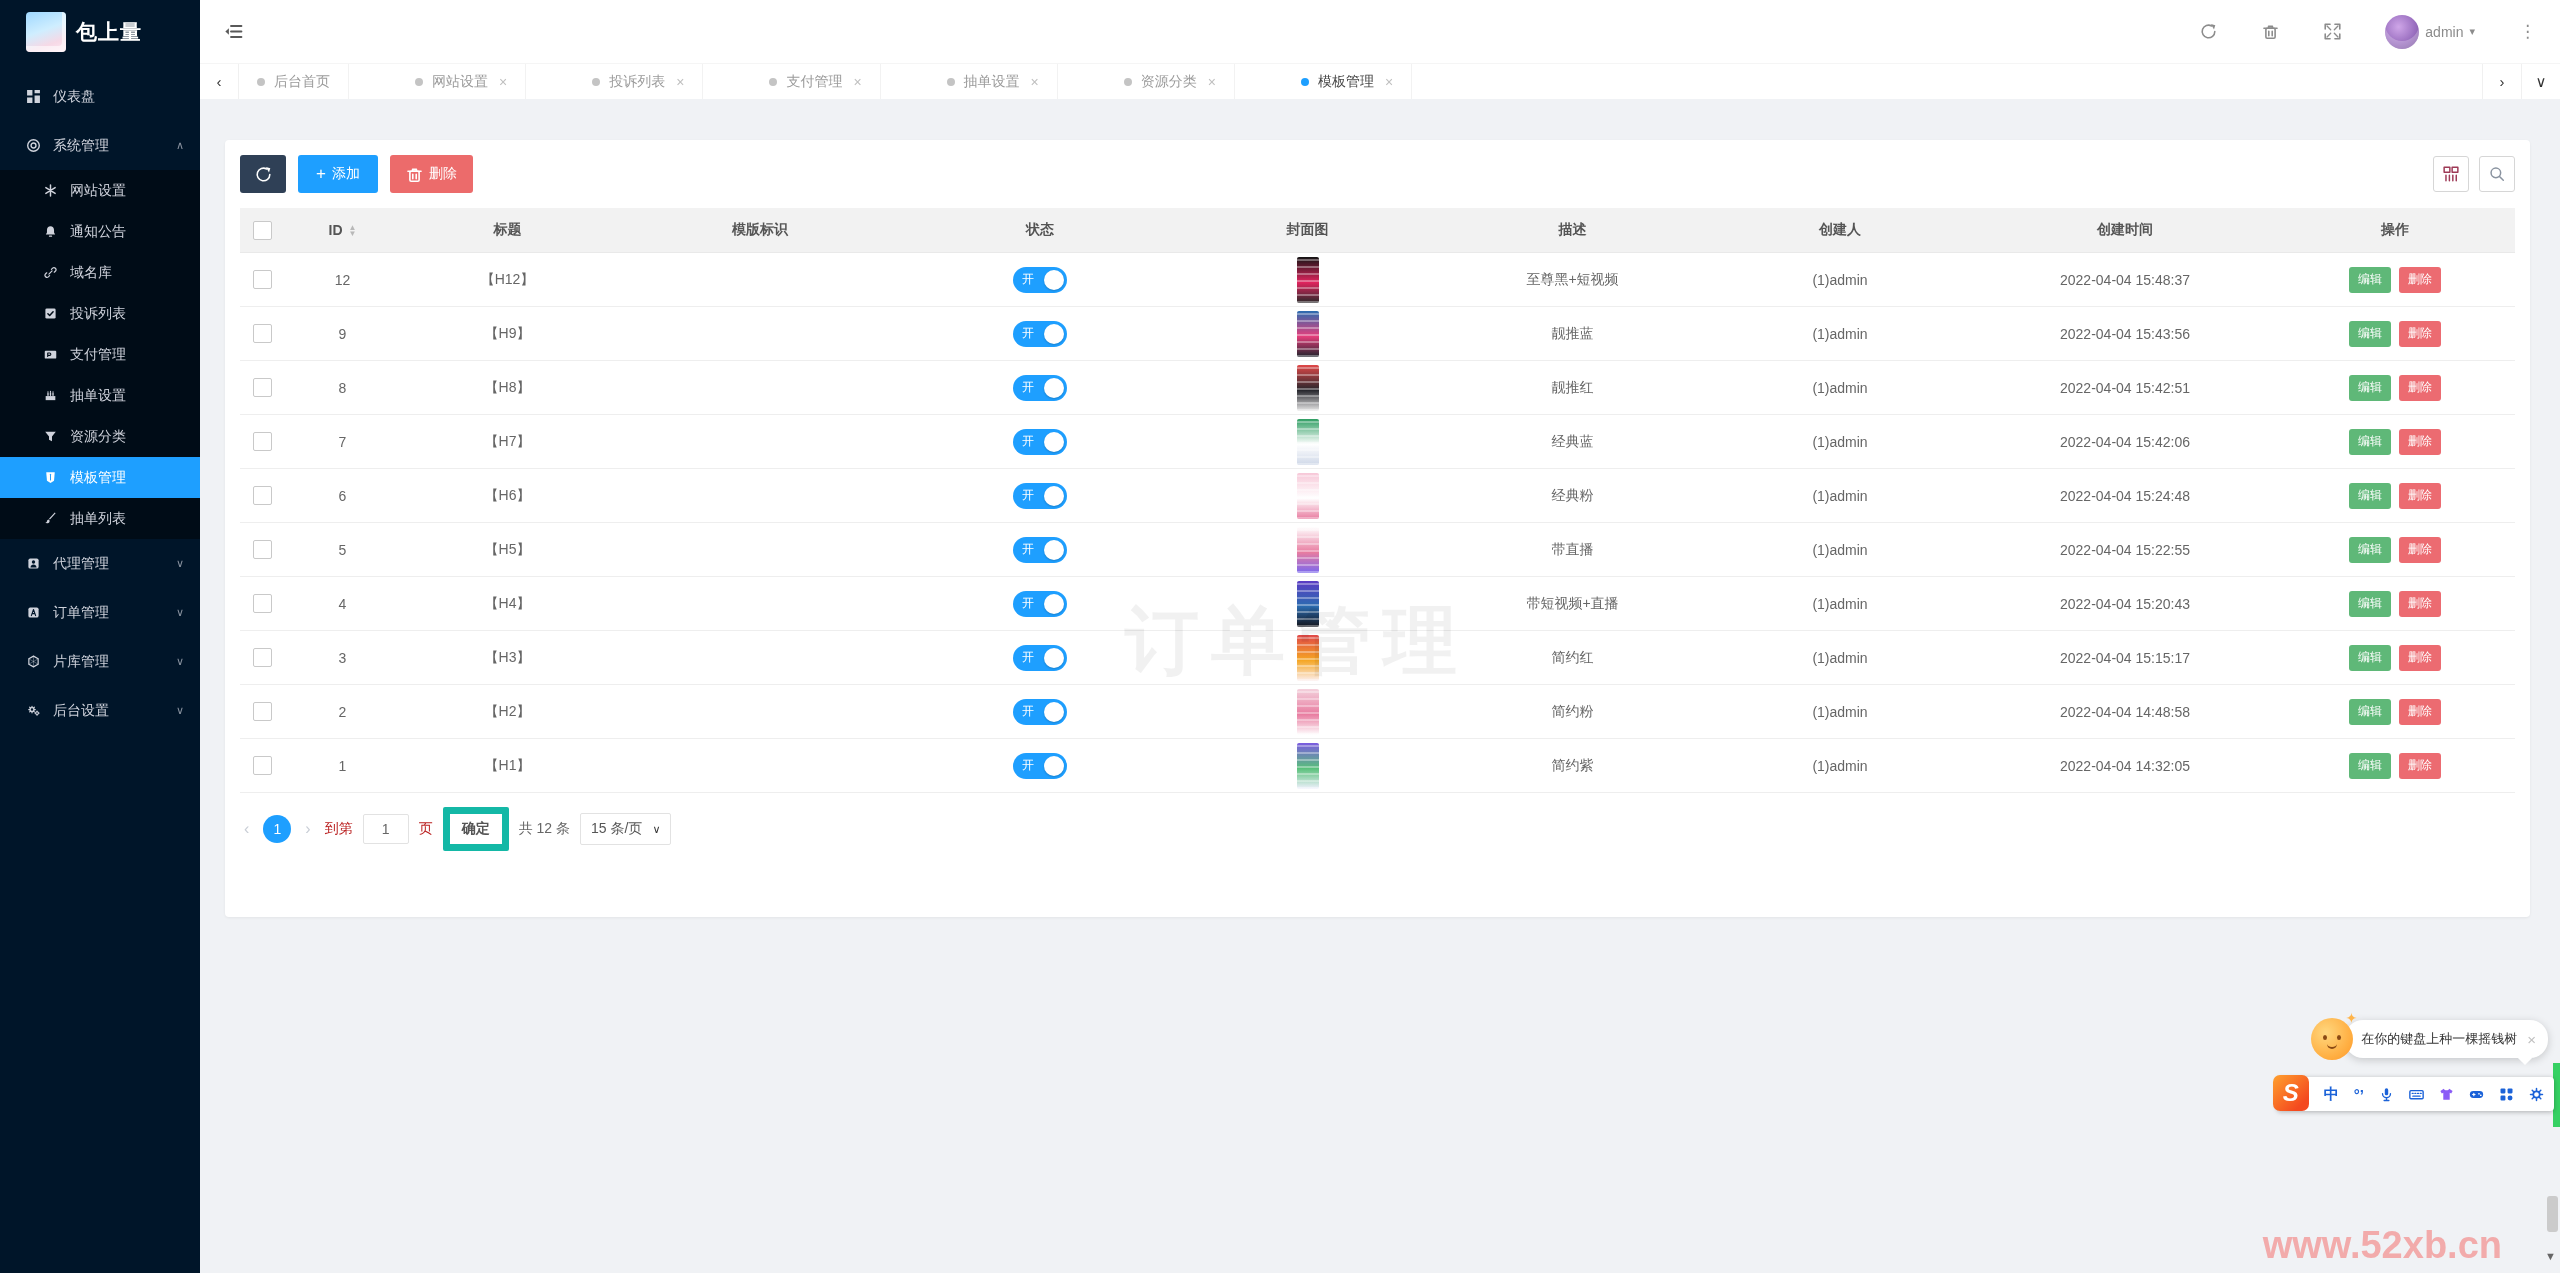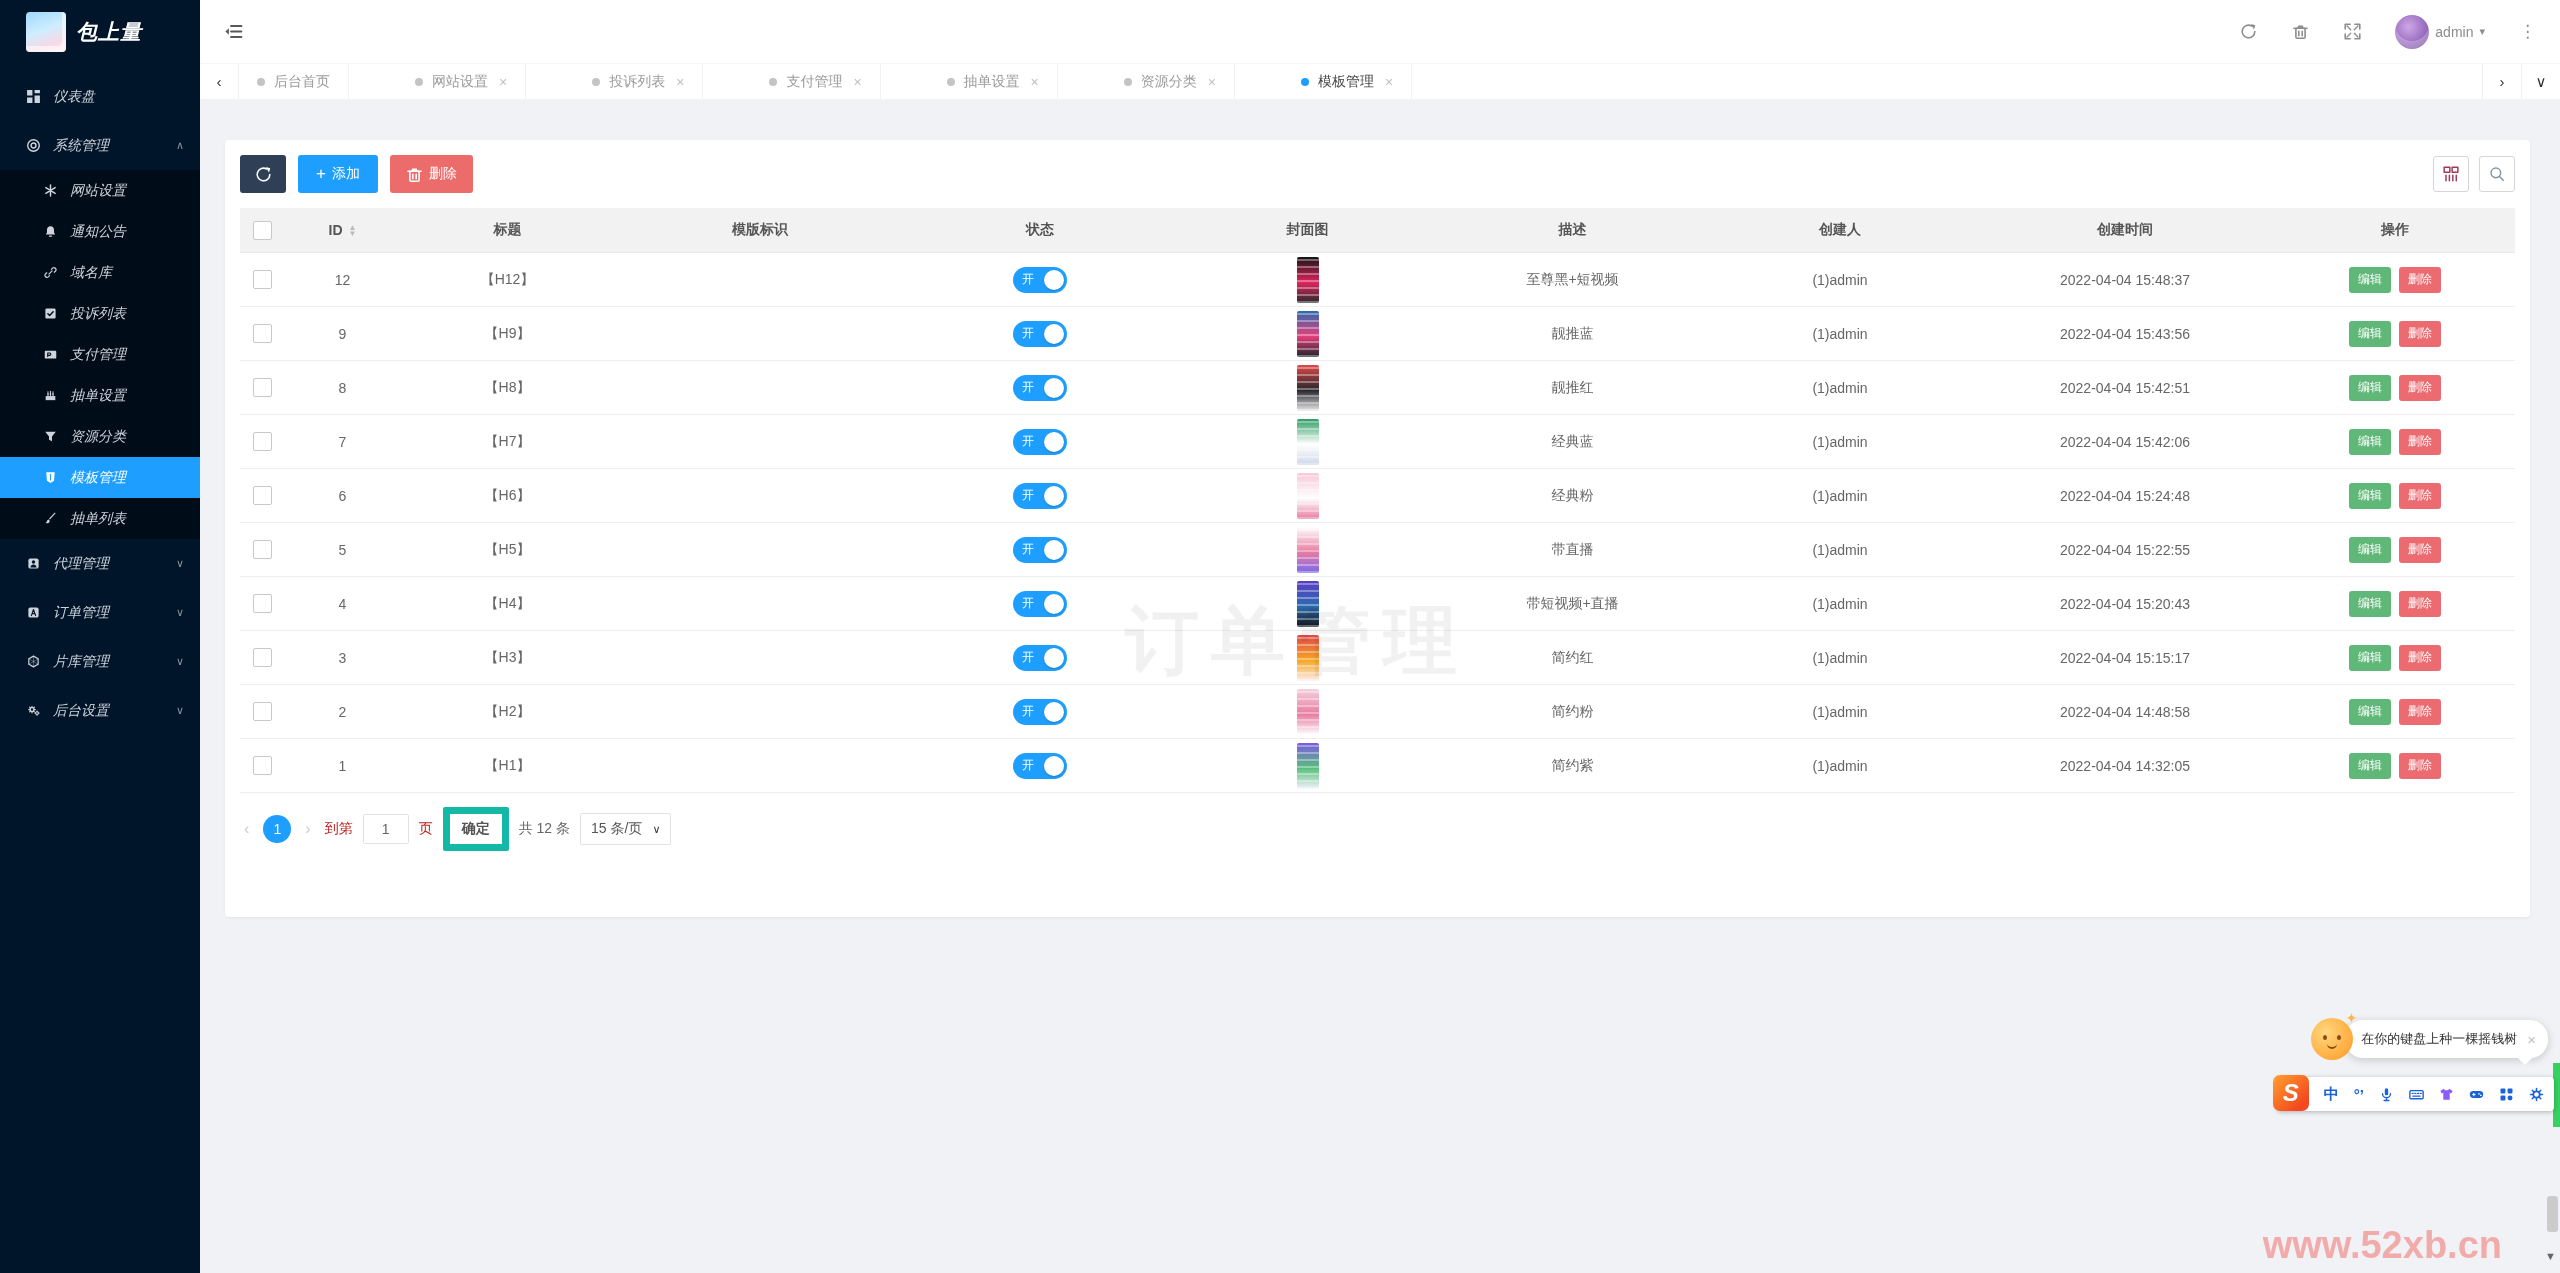--- a/index.html
+++ b/index.html
@@ -2,40 +2,40 @@
 <html><head>
 <meta charset="utf-8">
 <style>
   html,body{margin:0;padding:0;}
   body{
     width:2560px;height:1273px;overflow:hidden;position:relative;
     font-family:"Liberation Sans","DejaVu Sans",sans-serif;
     background:#f0f2f5;color:#666;
   }
   
-  .sidebar{position:absolute;left:0;top:0;bottom:0;width:200px;background:#001529;z-index:20;font-style:italic;}
+  .sidebar{position:absolute;left:0;top:0;bottom:0;width:200px;background:#001529;z-index:20;}
   .logo{height:64px;display:flex;align-items:center;padding-left:26px;gap:10px;}
   .logo-img{width:40px;height:40px;border-radius:4px;flex:none;
     background:linear-gradient(160deg,#9fd8ff 0%,#cfeeff 45%,#f6d9e6 75%,#ffe9f2 100%);
     box-shadow:inset -4px -6px 0 rgba(255,255,255,.55);}
   .logo-title{color:#fff;font-size:21px;font-weight:bold;letter-spacing:1px;}
   .menu{margin-top:8px;}
   .menu-item{height:49px;display:flex;align-items:center;gap:12px;padding:0 16px 0 25px;
     color:#cfd3dc;font-size:14px;position:relative;cursor:pointer;}
   .menu-item .mi-icon{width:16px;height:16px;display:flex;align-items:center;justify-content:center;flex:none;color:#cfd3dc;}
   .menu-item .caret{margin-left:auto;color:#8a93a0;font-size:11px;}
   .submenu{background:#000c17;}
   .submenu .menu-item{height:41px;padding-left:42px;}
   .menu-item.active{background:#1E9FFF;color:#fff;}
   .menu-item.active .mi-icon{color:#fff;}
   
   .main{position:absolute;left:200px;top:0;right:0;bottom:0;}
   .topbar{height:63px;background:#fff;display:flex;align-items:center;padding:0 24px;box-sizing:border-box;}
   .topbar .fold{color:#595959;display:flex;}
-  .topbar-right{margin-left:auto;display:flex;align-items:center;gap:34px;color:#8c8c8c;}
+  .topbar-right{margin-left:auto;display:flex;align-items:center;gap:44px;color:#8c8c8c;}
   .tb-icon{width:18px;height:18px;display:flex;align-items:center;justify-content:center;cursor:pointer;color:#8c8c8c;}
   .avatar{width:34px;height:34px;border-radius:50%;
     background:radial-gradient(circle at 40% 35%,#cfa6e8 0%,#9a6fc0 55%,#6d4a92 100%);
     box-shadow:inset 0 -8px 0 rgba(255,255,255,.25);}
   .admin-box{display:flex;align-items:center;gap:6px;font-size:14px;color:#8c8c8c;cursor:pointer;}
   .kebab{font-size:17px;color:#8c8c8c;cursor:pointer;}
   
   .tabsbar{height:35px;background:#fff;border-top:1px solid #f5f5f5;border-bottom:1px solid #e8e8e8;
     display:flex;align-items:stretch;font-size:14px;}
   .tab-ctl{width:38px;display:flex;align-items:center;justify-content:center;color:#333;

